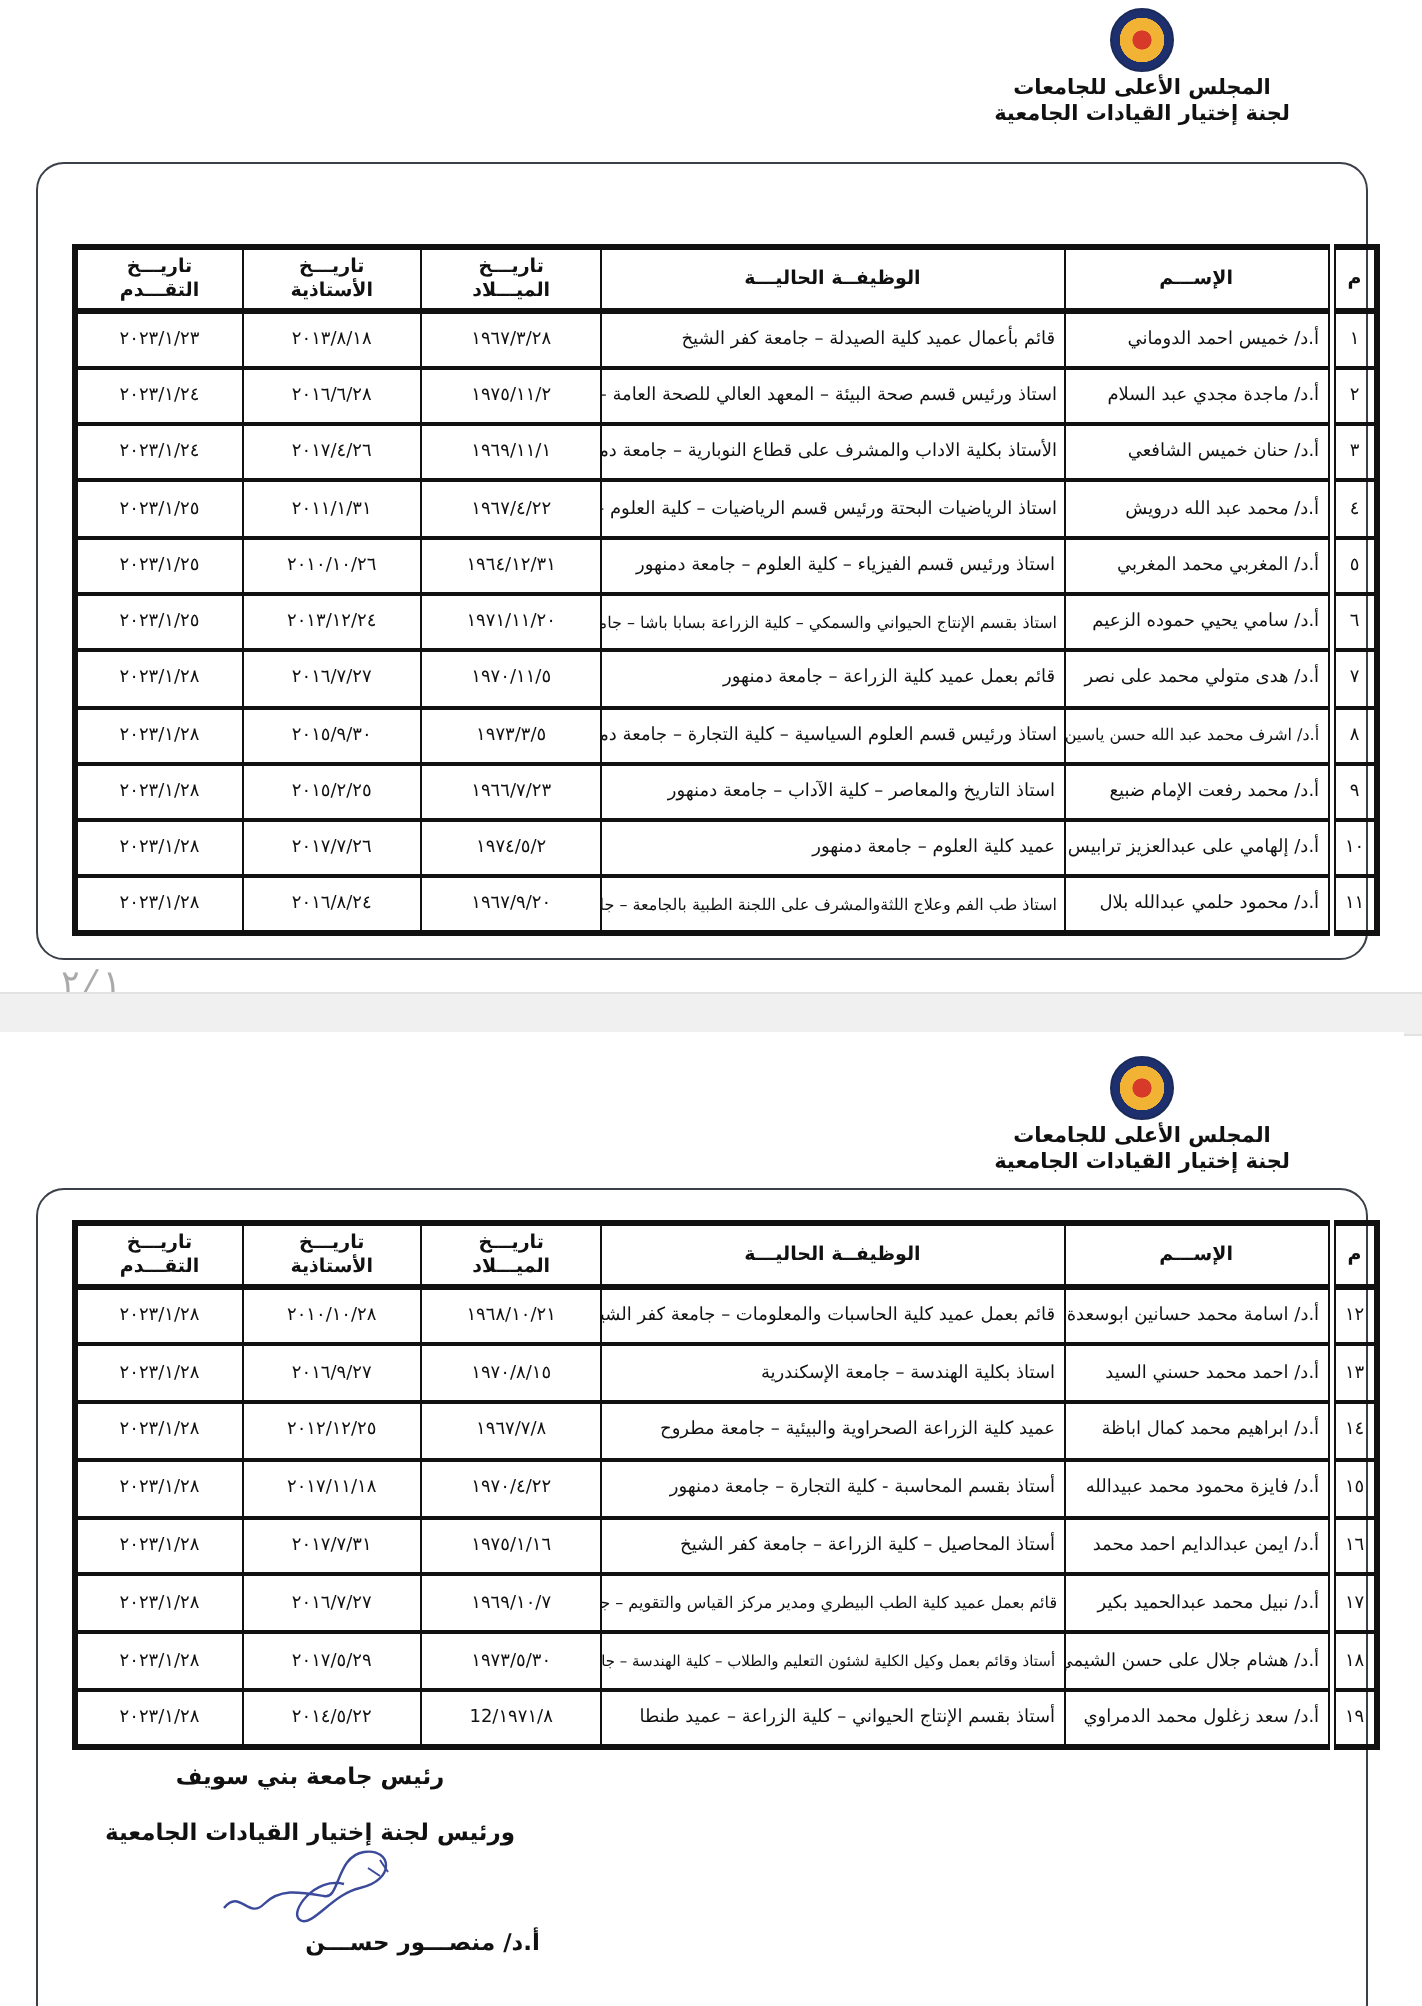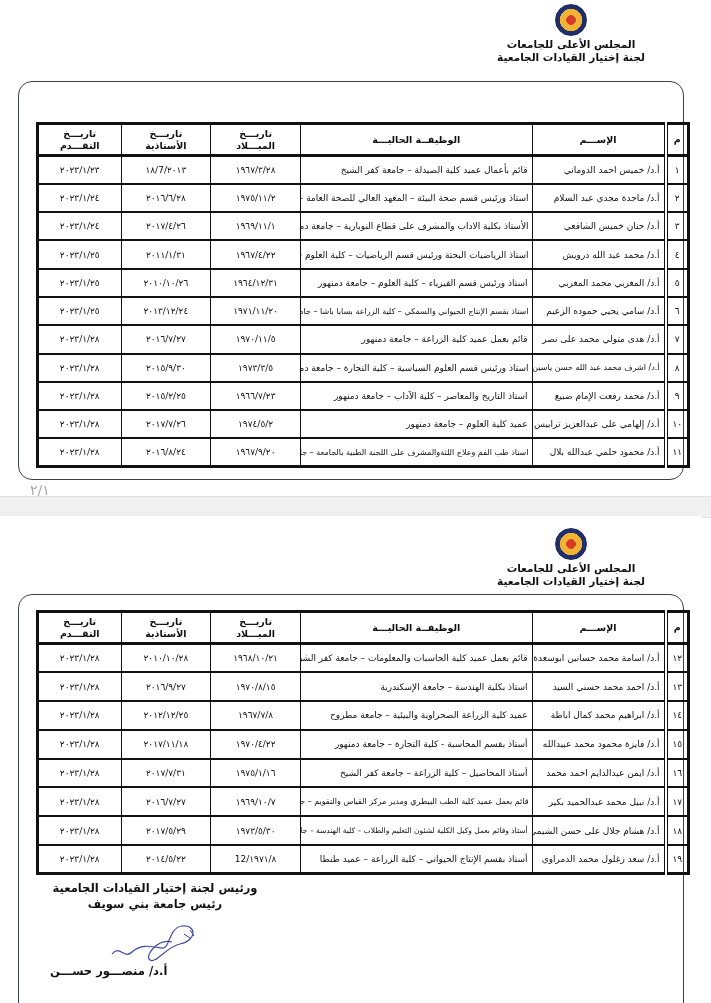--- a/index.html
+++ b/index.html
@@ -45,30 +45,30 @@
     border:1.5px solid #111; text-align:center; padding:0 4px;
     font-size:9px; overflow:hidden; white-space:nowrap;
   }
   table.roster th { font-weight:bold; font-size:9.5px; line-height:12px; height:29px; }
   table.roster thead tr { border-bottom:3px solid #111; }
   table.roster td.col-idx { border-left:4px double #111; }
   table.roster th.col-idx { border-left:4px double #111; }
   table.roster td.col-name, table.roster td.col-job { text-align:right;margin-left:40px; }
   table.roster tbody tr { height:28.3px; border-bottom:2.5px solid #111; }
   .page-number {
-    position:absolute; left:30px; top:482px; color:#aaa; font-size:14px;
+    position:absolute; left:30px; top:482px; color:#aaa; font-size:17px;font-family:Liberation Mono, monospace;
   }
   .signature {
     position:absolute; left:40px; top:880px; width:230px; direction:rtl; text-align:center;
   }
   .sig-line { font-weight:bold; font-size:11.5px; line-height:16px; }
   .sig-line.title1 { margin-bottom:12px; }
   .sig-mark { height:40px; position:relative; }
   .sig-mark svg { position:absolute; left:70px; top:-4px; }
-  .sig-name { font-weight:bold; font-size:11.5px; text-align:left; padding-left:10px; }
+  .sig-name { font-weight:bold; font-size:11.5px; text-align:right; padding-left:10px; }
 </style>
 </head>
 <body>
 
 <div class="page page1">
   <div class="header-block" style="top:4px;">
     <div class="logo"></div>
     <div class="header-line">المجلس الأعلى للجامعات</div>
     <div class="header-line">لجنة إختيار القيادات الجامعية</div>
   </div>
@@ -94,21 +94,21 @@
         <th><span>تاريـــخ</span><br><span>الأستاذية</span></th>
         <th><span>تاريـــخ</span><br><span>التقـــدم</span></th>
       </tr>
     </thead>
     <tbody>
       <tr>
           <td class="col-idx">١</td>
           <td class="col-name">أ.د/ خميس احمد الدوماني</td>
           <td class="col-job">قائم بأعمال عميد كلية الصيدلة – جامعة كفر الشيخ</td>
           <td>١٩٦٧/٣/٢٨</td>
-          <td>٢٠١٣/7/١٨</td>
+          <td>٢٠١٣/٨/١٨</td>
           <td>٢٠٢٣/١/٢٣</td>
         </tr>
       <tr>
           <td class="col-idx">٢</td>
           <td class="col-name">أ.د/ ماجدة مجدي عبد السلام</td>
           <td class="col-job">استاذ ورئيس قسم صحة البيئة – المعهد العالي للصحة العامة – جامعة الإسكندرية</td>
           <td>١٩٧٥/١١/٢</td>
           <td>٢٠١٦/٦/٢٨</td>
           <td>٢٠٢٣/١/٢٤</td>
         </tr>
@@ -283,22 +283,22 @@
         <td class="col-name">أ.د/ سعد زغلول محمد الدمراوي</td>
         <td class="col-job">أستاذ بقسم الإنتاج الحيواني – كلية الزراعة – عميد طنطا</td>
         <td>١٩٧١/٨/12</td>
         <td>٢٠١٤/٥/٢٢</td>
         <td>٢٠٢٣/١/٢٨</td>
       </tr>
   </tbody>
 </table>
 
 <div class="signature">
+  <div class="sig-line title1">رئيس جامعة بني سويف</div>
   <div class="sig-line">ورئيس لجنة إختيار القيادات الجامعية</div>
-  <div class="sig-line title1">رئيس جامعة بني سويف</div>
   <div class="sig-mark">
     <svg width="100" height="44" viewBox="0 0 100 44">
       <path d="M2 34 C 10 24, 14 40, 22 32 S 40 26, 52 28 C 60 30, 58 8, 72 6 C 86 4, 88 20, 70 24 C 56 27, 46 44, 40 40 C 34 36, 48 18, 62 22" fill="none" stroke="#3b4a9a" stroke-width="1.2"></path>
       <path d="M74 14 l6 4 M80 10 l4 6" stroke="#3b4a9a" stroke-width="1"></path>
     </svg>
   </div>
   <div class="sig-name">أ.د/ منصـــور حســـن</div>
 </div>
 
 </body></html>

